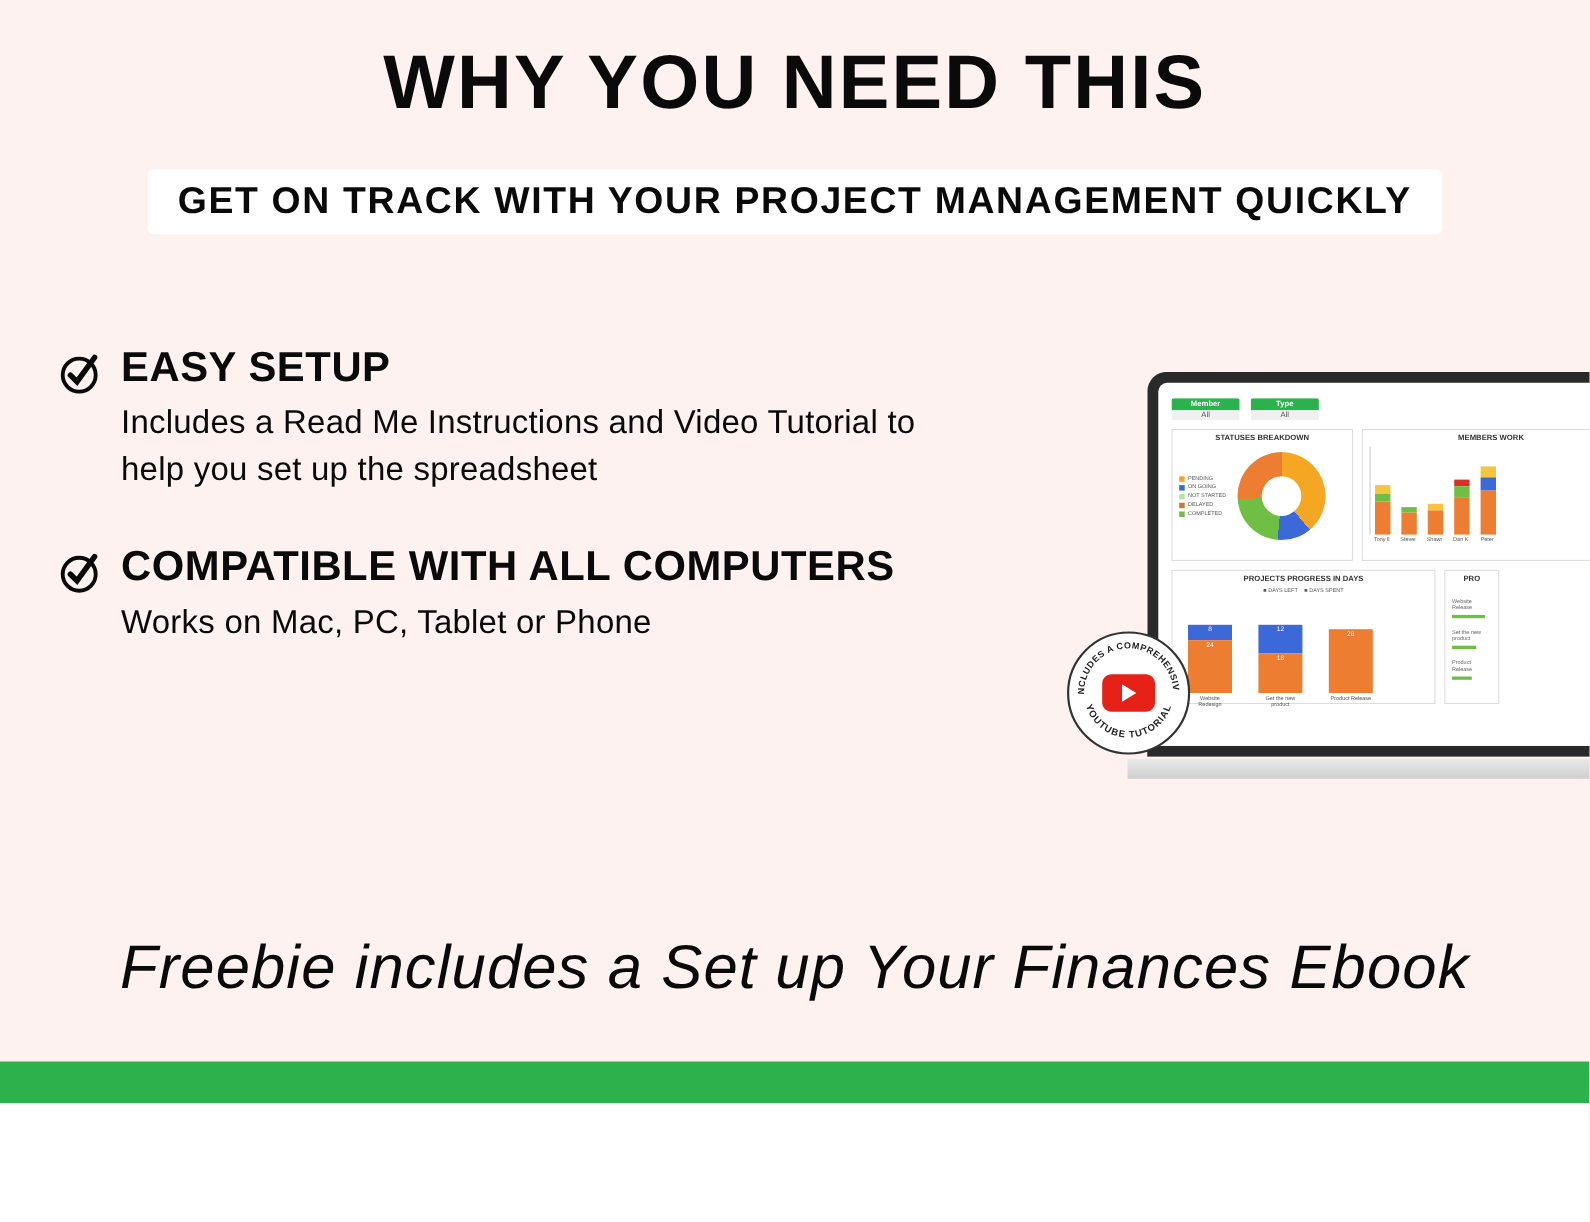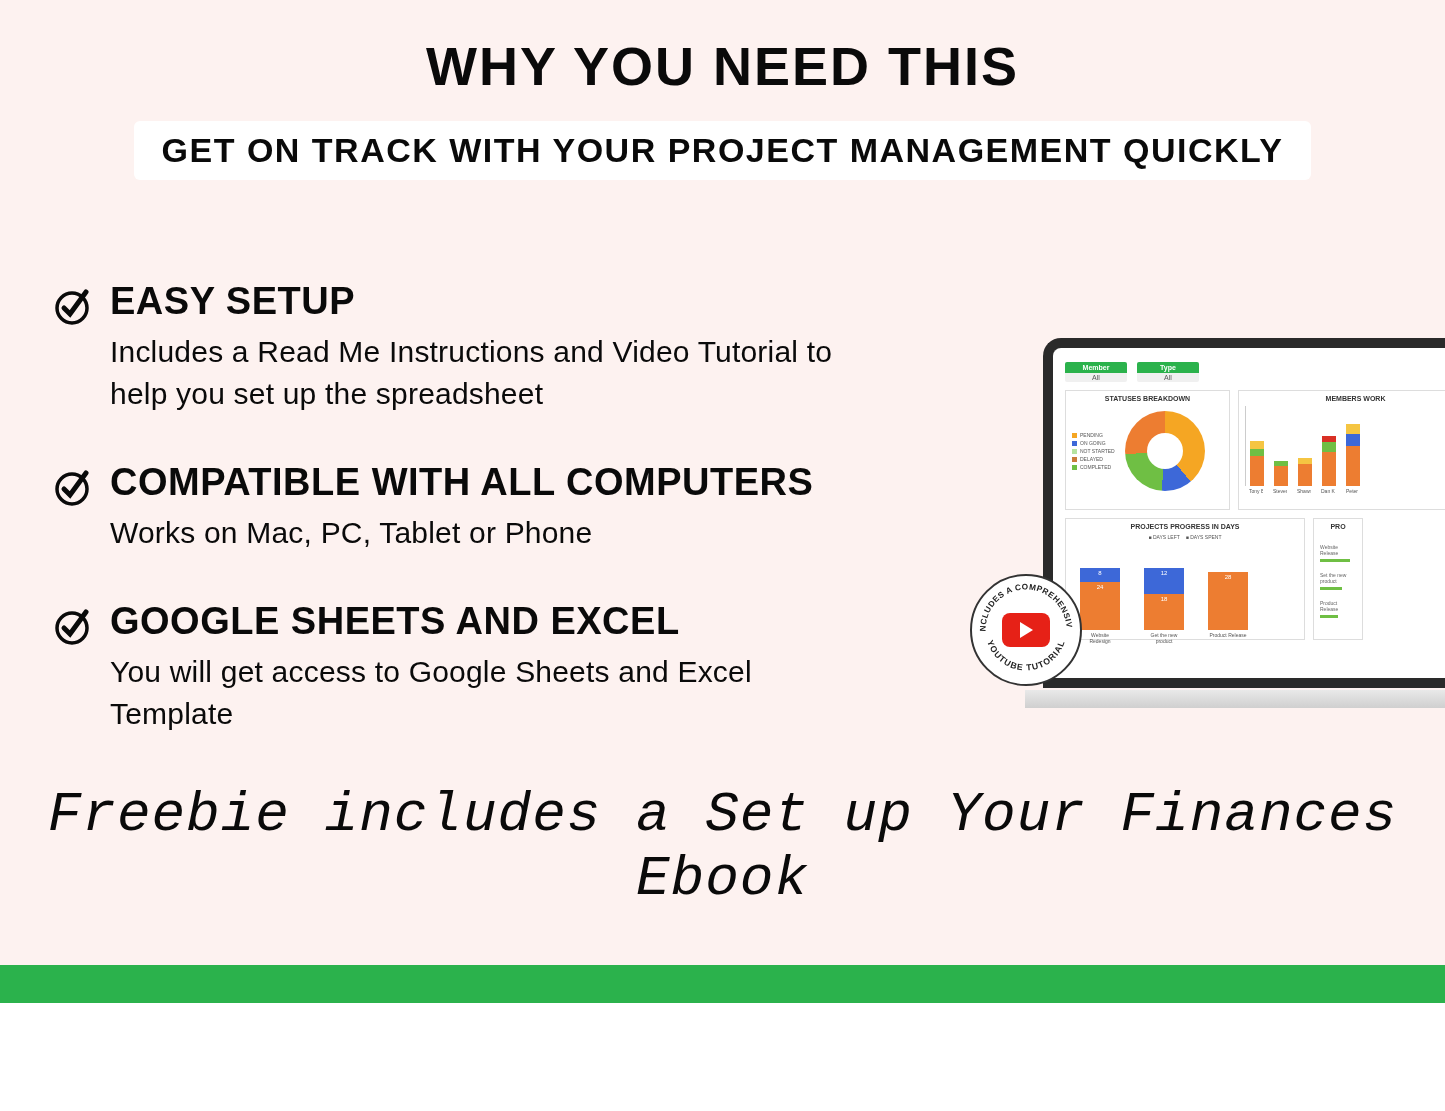--- a/index.html
+++ b/index.html
@@ -6,30 +6,30 @@
   body {
     width: 1445px;
     height: 1111px;
     background: #fdf2f0;
     font-family: Arial, Helvetica, sans-serif;
     position: relative;
     overflow: hidden;
   }
   .heading {
     text-align: center;
-    font-size: 54px;
+    font-size: 69px;
     font-weight: 900;
     letter-spacing: 2px;
     color: #0a0a0a;
     margin-top: 35px;
   }
   .subheading-wrap {
     display: flex;
     justify-content: center;
-    margin-top: 24px;
+    margin-top: 40px;
   }
   .subheading {
     background: #ffffff;
     padding: 10px 28px;
     border-radius: 6px;
     font-size: 34px;
     font-weight: 900;
     letter-spacing: 1.5px;
     color: #0a0a0a;
   }
@@ -63,21 +63,21 @@
     color: #0a0a0a;
     line-height: 1.4;
     letter-spacing: 0.2px;
   }
   .freebie {
     position: absolute;
     left: 0;
     right: 0;
     bottom: 200px;
     text-align: center;
-    font-family: Liberation Mono, monospace;
+    font-family: Liberation Sans, sans-serif;
     font-size: 56px;
     font-style: italic;
     color: #0a0a0a;
     letter-spacing: 1px;
   }
   .green-bar {
     position: absolute;
     bottom: 108px;
     left: 0;
     right: 0;
@@ -255,30 +255,20 @@
     <svg class="check" viewBox="0 0 40 40">
       <circle cx="20" cy="22" r="15" fill="none" stroke="#0a0a0a" stroke-width="3.5"></circle>
       <path d="M12 22 L18 28 L34 6" fill="none" stroke="#0a0a0a" stroke-width="5" stroke-linecap="round"></path>
     </svg>
     <div>
       <div class="feature-title">COMPATIBLE WITH ALL COMPUTERS</div>
       <div class="feature-desc">Works on Mac, PC, Tablet or Phone</div>
     </div>
   </div>
 
-  <div class="feature">
-    <svg class="check" viewBox="0 0 40 40">
-      <circle cx="20" cy="22" r="15" fill="none" stroke="#0a0a0a" stroke-width="3.5"></circle>
-      <path d="M12 22 L18 28 L34 6" fill="none" stroke="#0a0a0a" stroke-width="5" stroke-linecap="round"></path>
-    </svg>
-    <div>
-      <div class="feature-title">GOOGLE SHEETS AND EXCEL</div>
-      <div class="feature-desc">You will get access to Google Sheets and Excel Template</div>
-    </div>
-  </div>
 
 </div>
 
 <div class="laptop">
   <div class="screen-frame">
     <div class="screen-inner">
 
       <div class="dash-filters">
         <div class="fbtn">
           <div class="fbtn-top">Member</div>

